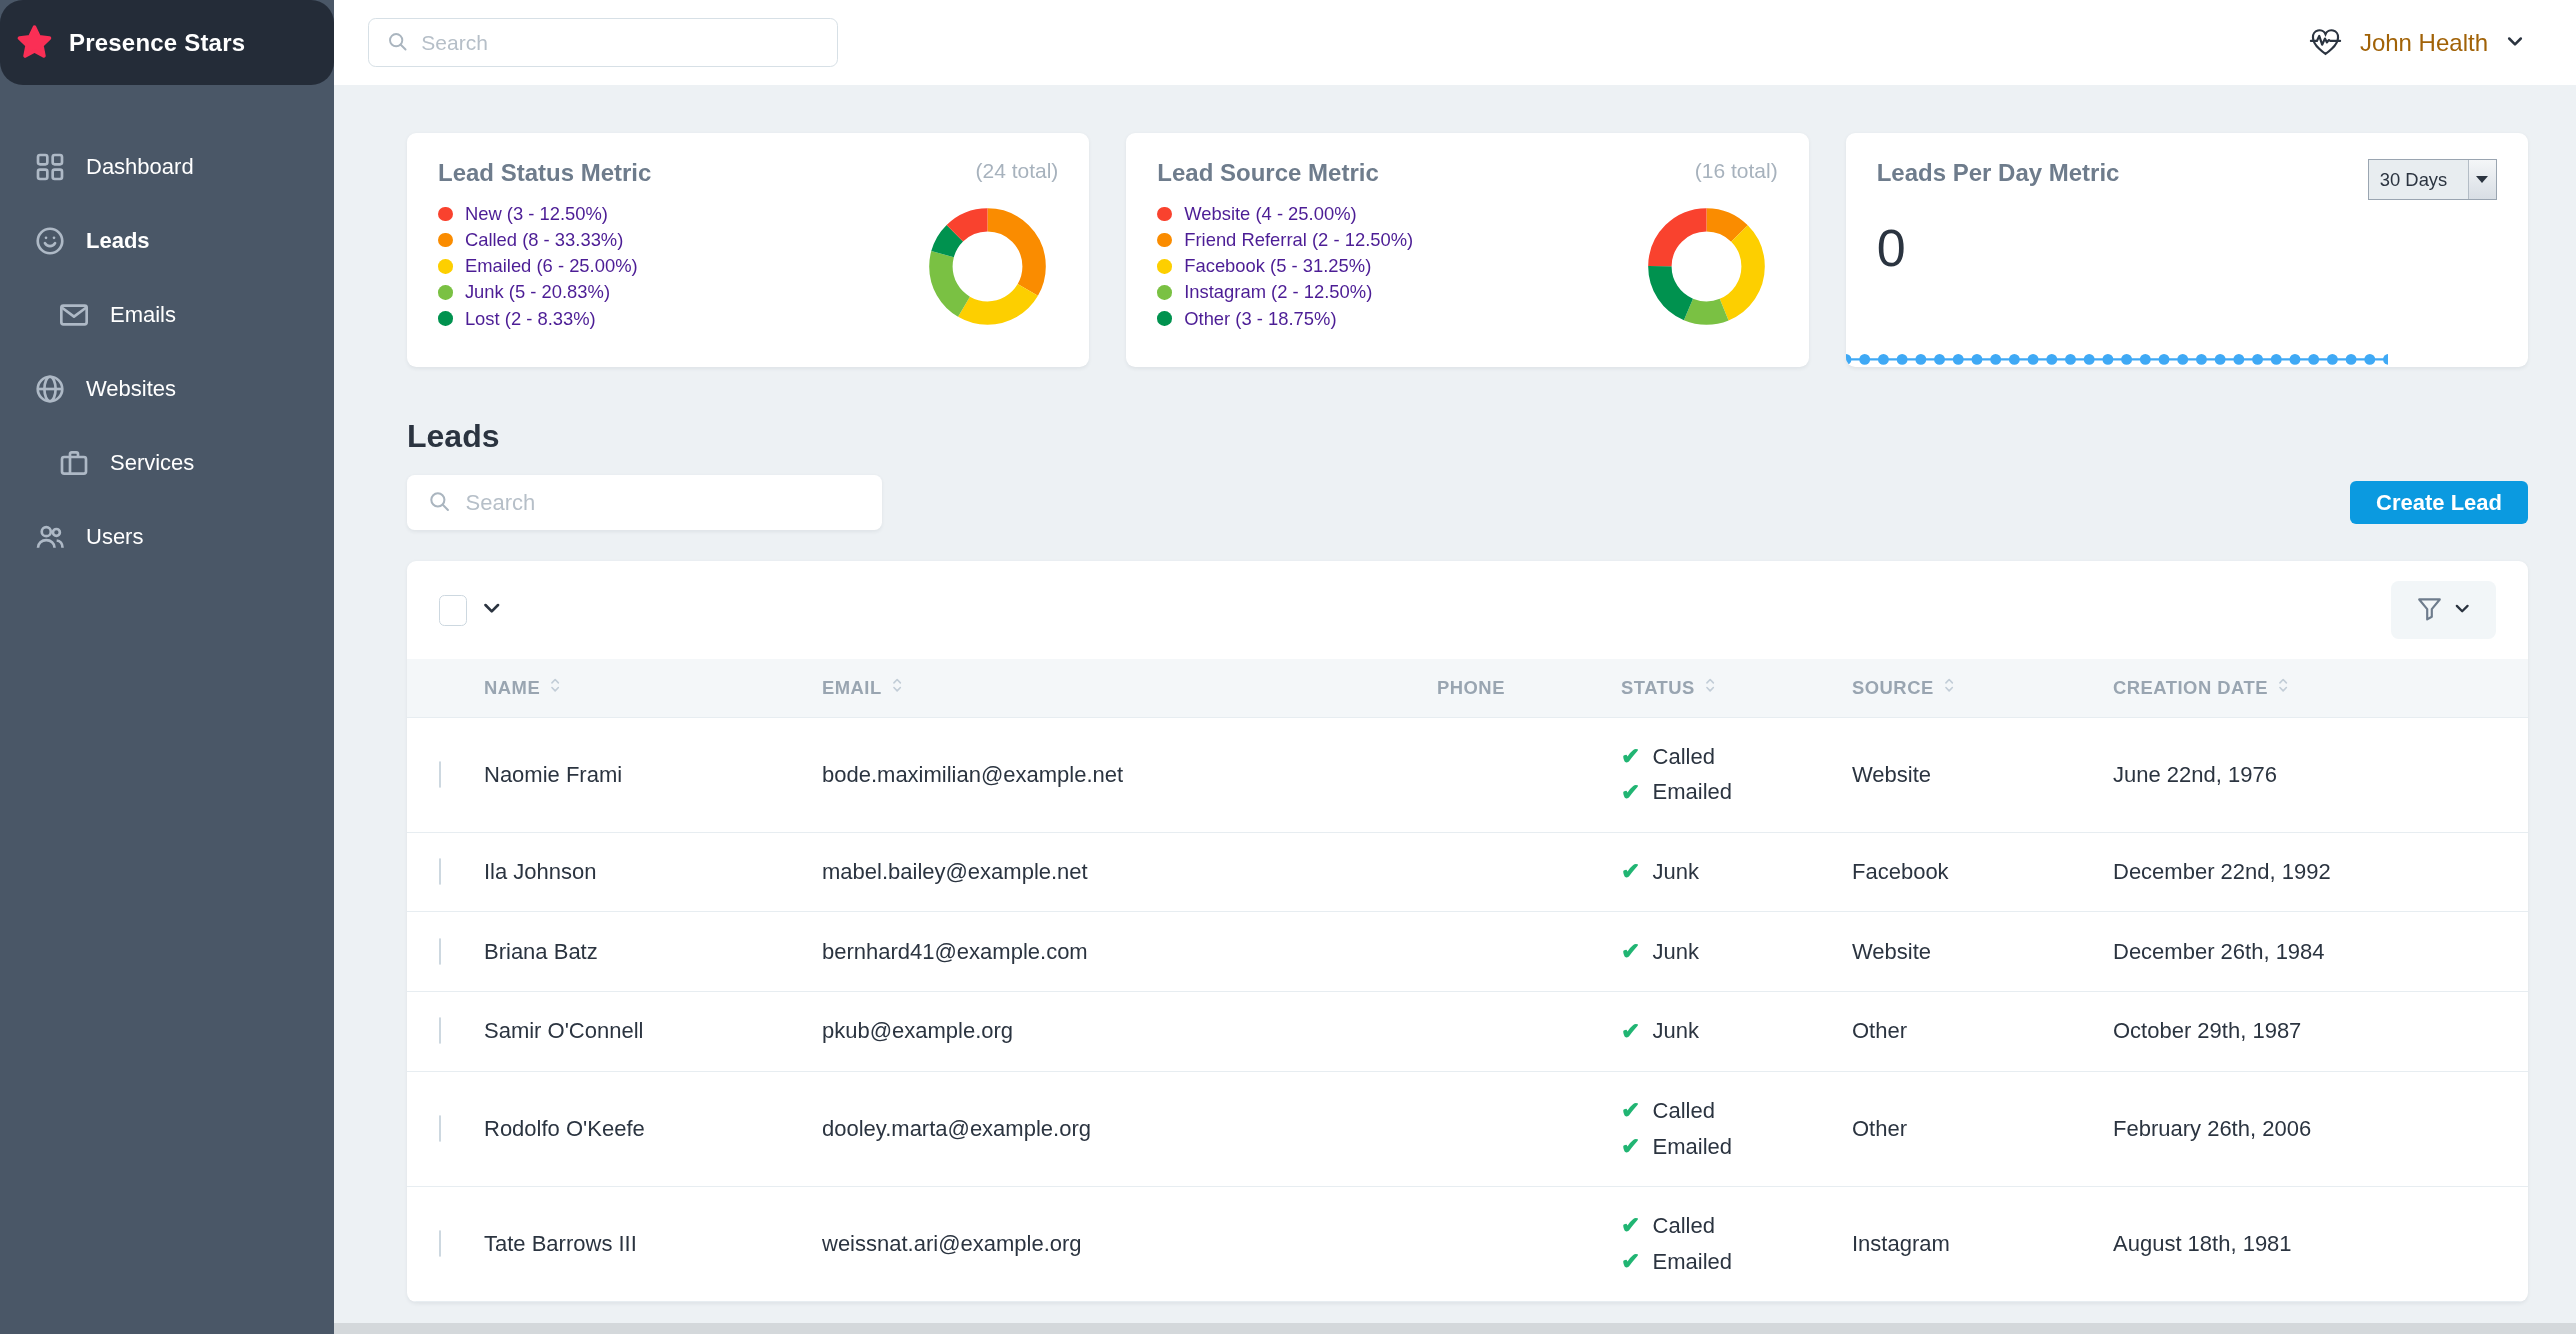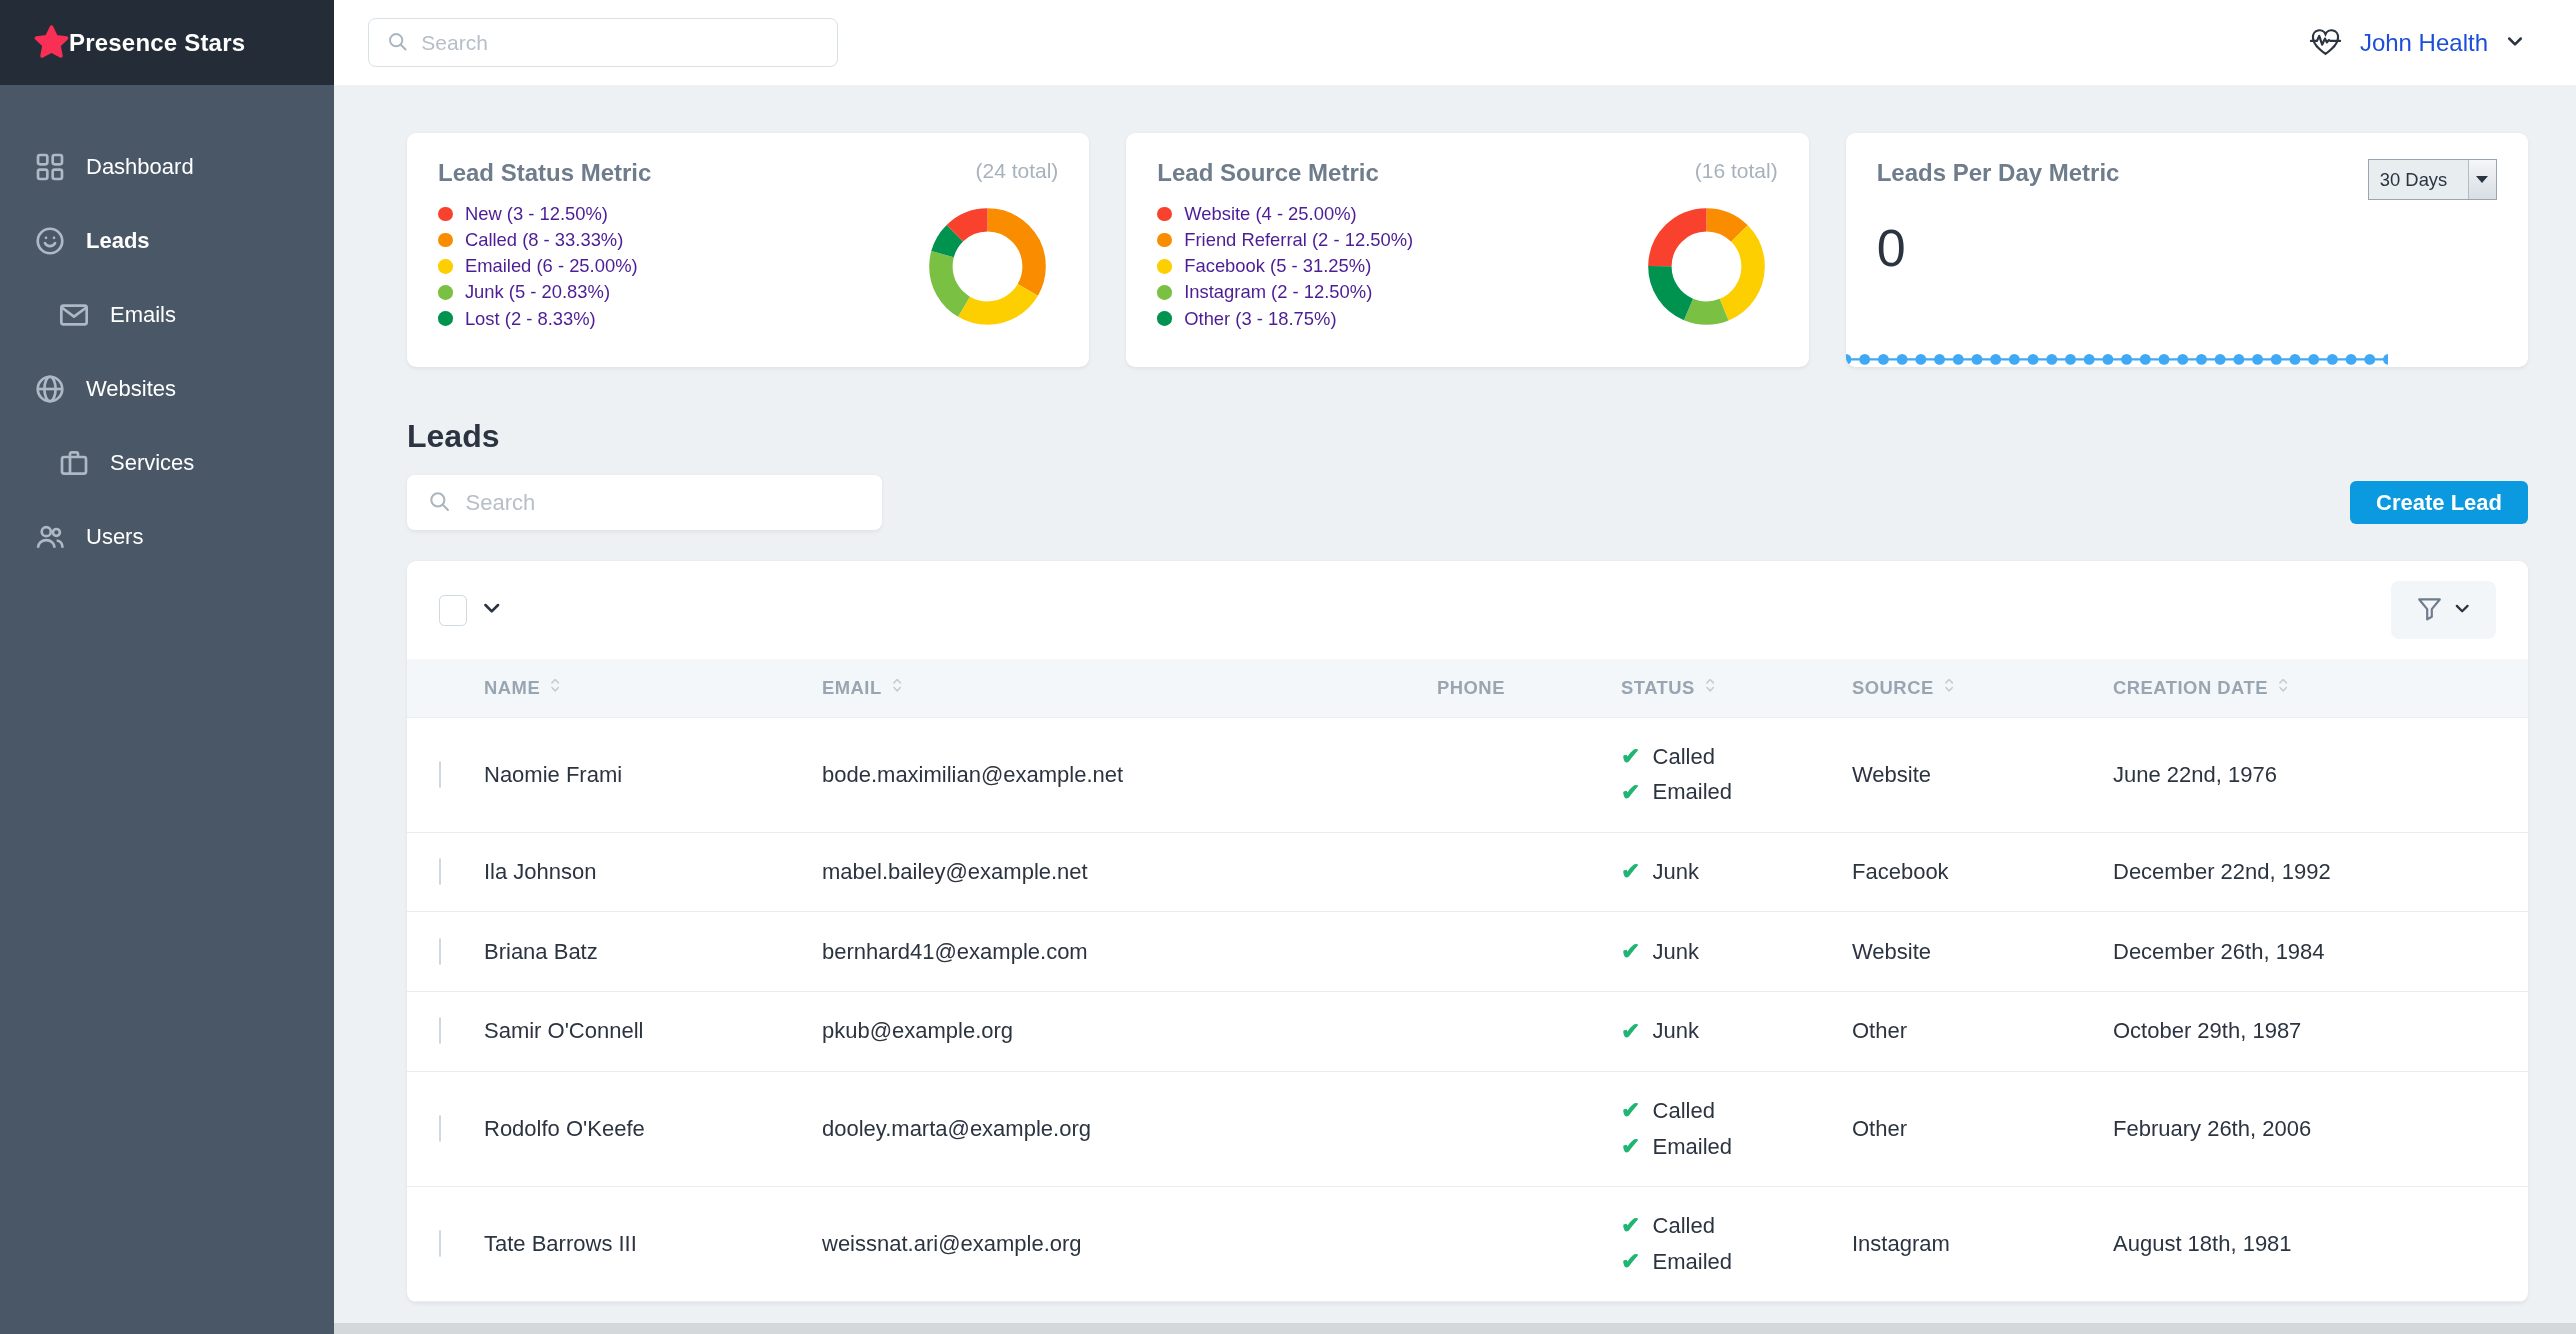--- a/index.html
+++ b/index.html
@@ -14,21 +14,21 @@
   
   .sidebar {
     width: 334px; flex: 0 0 334px;
     background: #4a5767;
     display: flex; flex-direction: column;
   }
   .brand {
     height: 85px; flex: 0 0 85px;
     background: #242c38;
     display: flex; align-items: center;
-    padding-left: 34px; 
+    padding-left: 17px; gap: 17px; border-radius: 23px;
   }
   .brand-star { width: 35px; height: 35px; flex: 0 0 35px; }
   .brand-name {
     color: #ffffff; font-size: 24px; font-weight: bold;
     letter-spacing: 0.2px;
   }
   .nav { padding-top: 45px; }
   .nav-item {
     display: flex; align-items: center;
     height: 74px; padding-left: 34px; gap: 20px;
@@ -53,21 +53,21 @@
     display: flex; align-items: center; gap: 12.3px;
     padding: 0 17px; background: #fff;
   }
   .topsearch input {
     border: none; outline: none; font-size: 21px;
     color: #39434f; font-family: inherit; flex: 1; background: transparent;
   }
   .topsearch input::placeholder { color: #b6bfc8; }
   .spacer { flex: 1 1 auto; }
   .userbox { display: flex; align-items: center; gap: 17px; cursor: pointer; padding-right: 17px; }
-  .user-name { font-size: 24px; color: #1d4ed8; }
+  .user-name { font-size: 24px; color: #a16207; }
 
   .content {
     flex: 1 1 auto; background: #edf1f4;
     padding: 48px 48px 8px 73px;
     overflow: hidden;
   }
 
   
   .cards { display: flex; gap: 37px; }
   .card {

